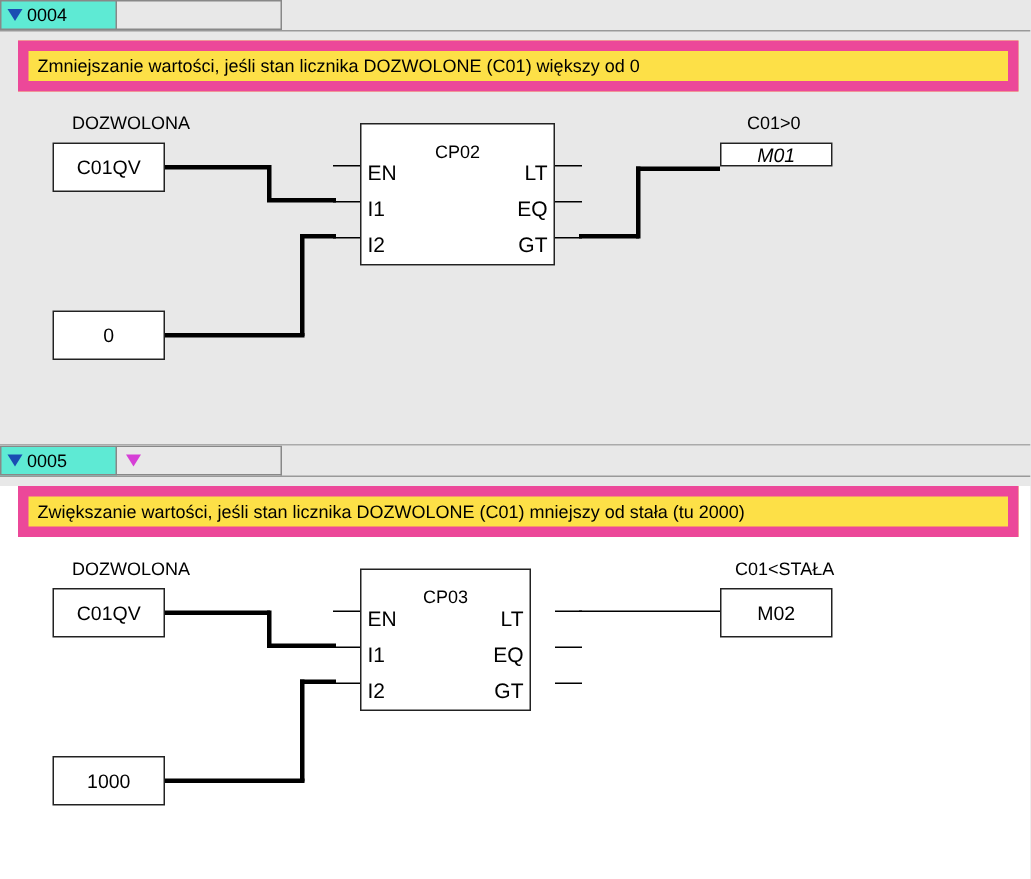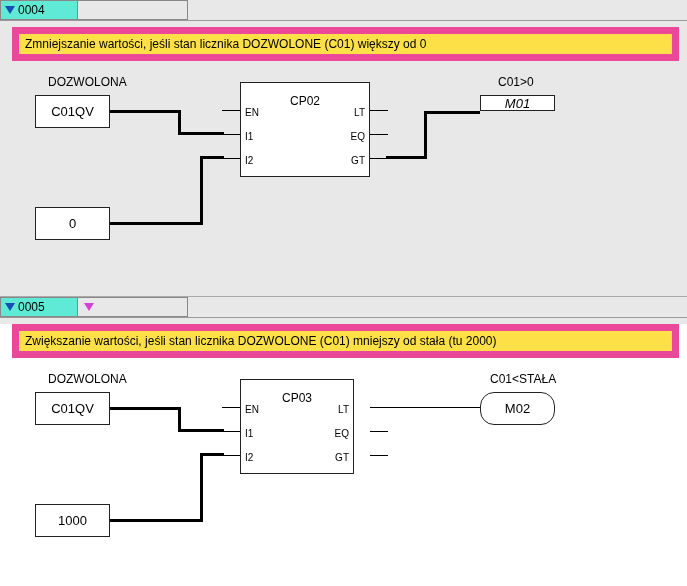--- a/index.html
+++ b/index.html
@@ -70,21 +70,21 @@
     border: 1px solid #222;
   }
   .fb-title {
     position: absolute;
     top: 11px; left: 0; right: 0;
     text-align: center;
     font-size: 12px;
   }
   .pin {
     position: absolute;
-    font-size: 10px;
+    font-size: 14px;
   }
   .pin.left { left: 4px; }
   .pin.right { right: 4px; text-align: left; }
 
   .hline { position: absolute; height: 0; border-top: 3px solid #000; }
   .hline.thin { border-top-width: 1px; }
   .vline { position: absolute; width: 0; border-left: 3px solid #000; }
   .stub { position: absolute; height: 0; border-top: 1px solid #000; }
 </style>
 </head>
@@ -168,21 +168,21 @@
       <span class="pin right" style="top:48px;">EQ</span>
       <span class="pin right" style="top:72px;">GT</span>
     </div>
     <div class="stub" style="left:222px; top:43px; width:18px;"></div>
     <div class="stub" style="left:222px; top:67px; width:18px;"></div>
     <div class="stub" style="left:222px; top:91px; width:18px;"></div>
     <div class="stub" style="left:370px; top:43px; width:18px;"></div>
     <div class="stub" style="left:370px; top:67px; width:18px;"></div>
     <div class="stub" style="left:370px; top:91px; width:18px;"></div>
 
-    <div class="wbox" style="left:480px; top:28px; width:75px; height:33px;border-radius:14px;">M02</div>
+    <div class="wbox" style="left:480px; top:28px; width:75px; height:33px;">M02</div>
 
     <div class="hline" style="left:110px; top:43px; width:70px;"></div>
     <div class="vline" style="left:178px; top:43px; height:24px;"></div>
     <div class="hline" style="left:178px; top:65px; width:46px;"></div>
 
     <div class="hline" style="left:110px; top:155px; width:93px;"></div>
     <div class="vline" style="left:200px; top:89px; height:68px;"></div>
     <div class="hline" style="left:200px; top:89px; width:24px;"></div>
 
     <div class="hline thin" style="left:386px; top:43px; width:94px;"></div>

